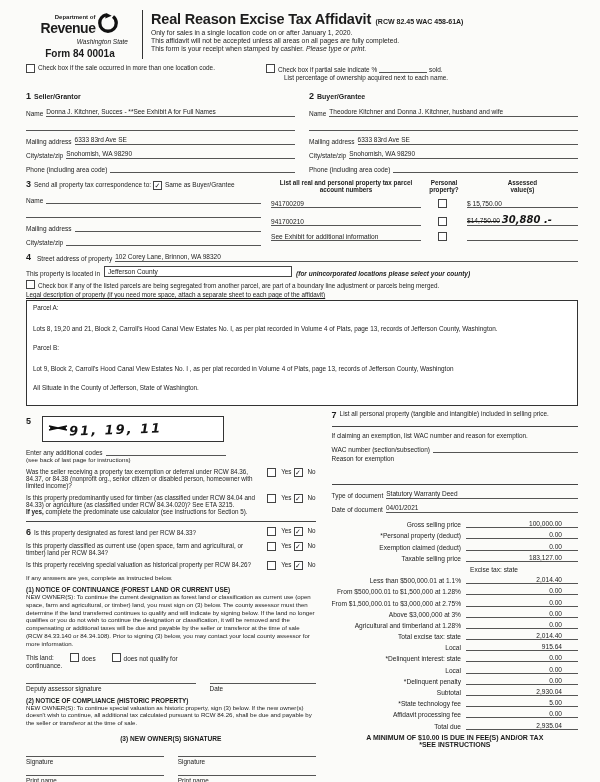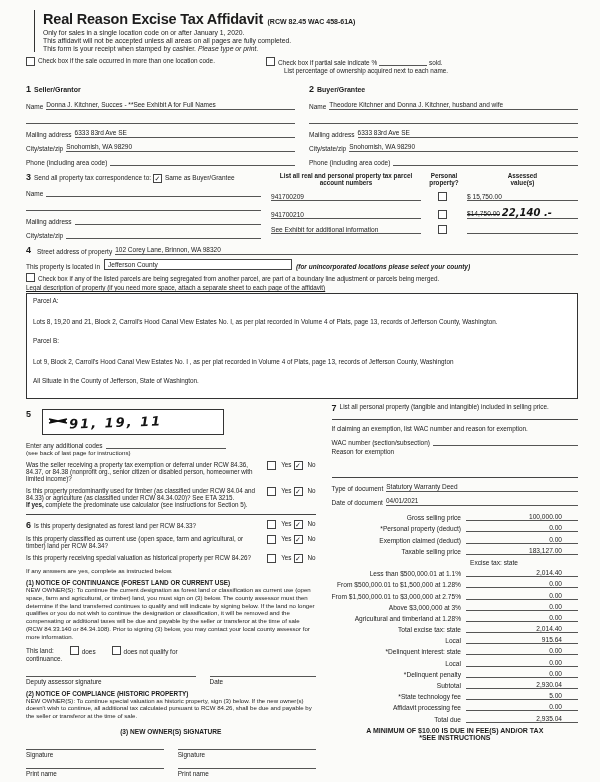--- a/index.html
+++ b/index.html
@@ -78,20 +78,36 @@
   .fee-row.hdr .fee-label{padding-right:60px;}
   .minimum{font-size:7px;font-weight:bold;text-align:center;margin-top:4px;}
   .b{font-weight:bold;}
 </style>
 </head>
 <body>
 
 <div class="page">
 
   <div class="header">
+    <div class="logo-block">
+      <div class="logo-row">
+        <div>
+          <div class="dept">Department of</div>
+          <div class="revenue">Revenue</div>
+        </div>
+        <span>
+          <svg width="22" height="22" viewBox="0 0 24 24">
+              <circle cx="12" cy="12" r="9" fill="none" stroke="#111" stroke-width="3.6" stroke-dasharray="40 8"></circle>
+              <path d="M10 1 L16 4 L9 7 Z" fill="#111"></path>
+            </svg>
+        </span>
+      </div>
+      <div class="state">Washington State</div>
+      <div class="form-no">Form 84 0001a</div>
+    </div>
     <div class="vdiv"></div>
     <div class="title-block">
       <div>
         <span class="title">Real Reason Excise Tax Affidavit</span>
         <span class="rcw">(RCW 82.45 WAC 458-61A)</span>
       </div>
       <div class="sub">Only for sales in a single location code on or after January 1, 2020.</div>
       <div class="sub">This affidavit will not be accepted unless all areas on all pages are fully completed.</div>
       <div class="sub"><span>This form is your receipt when stamped by cashier.</span> <span class="it">Please type or print.</span></div>
     </div>
@@ -181,21 +197,21 @@
         <span class="ph3"><span>Assessed</span><br><span>value(s)</span></span>
       </div>
       <div class="prow">
         <span class="pnum">941700209</span>
         <span class="pcbcol"><span class="cb"></span></span>
         <span class="pval">$ 15,750.00</span>
       </div>
       <div class="prow">
         <span class="pnum">941700210</span>
         <span class="pcbcol"><span class="cb"></span></span>
-        <span class="pval"><span class="struck">$14,750.00</span> <span class="hand" style="font-size:10px;">22,140 .-</span></span>
+        <span class="pval"><span class="struck">$14,750.00</span> <span class="hand" style="font-size:10px;">30,880 .-</span></span>
       </div>
       <div class="prow">
         <span class="pnum">See Exhibit for additional information</span>
         <span class="pcbcol"><span class="cb"></span></span>
         <span class="pval"></span>
       </div>
     </div>
   </div>
 
   <div>

